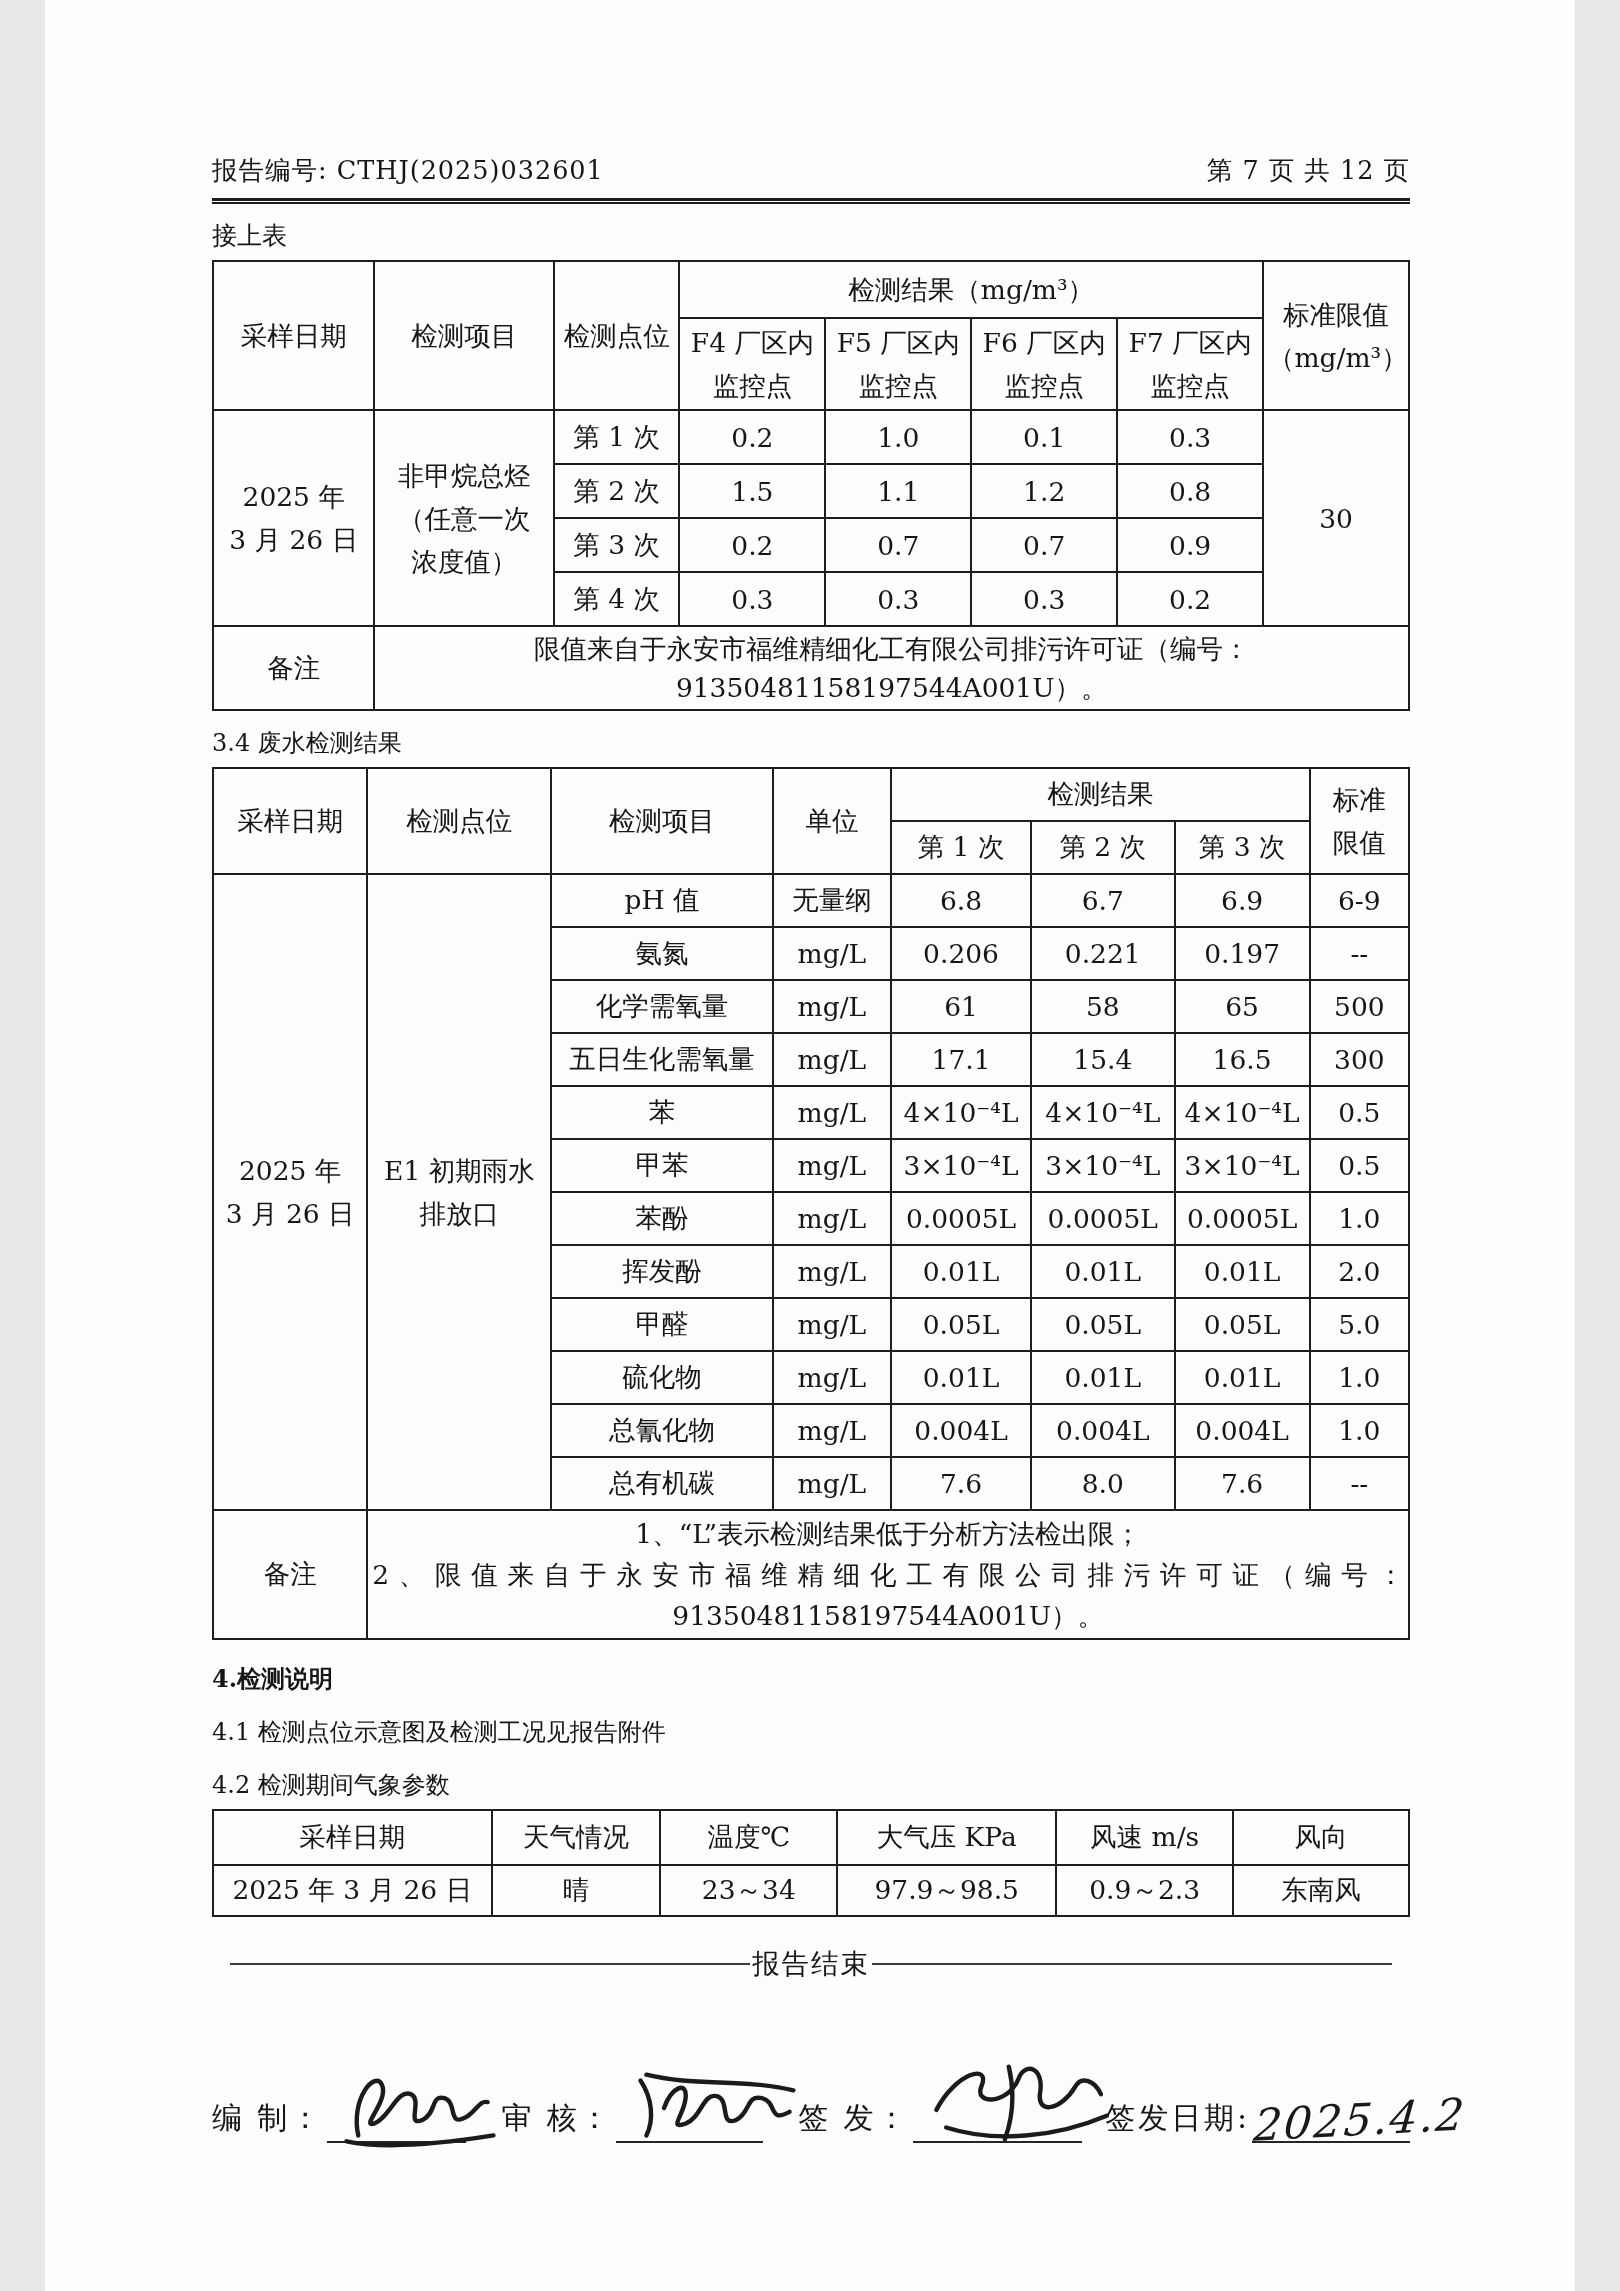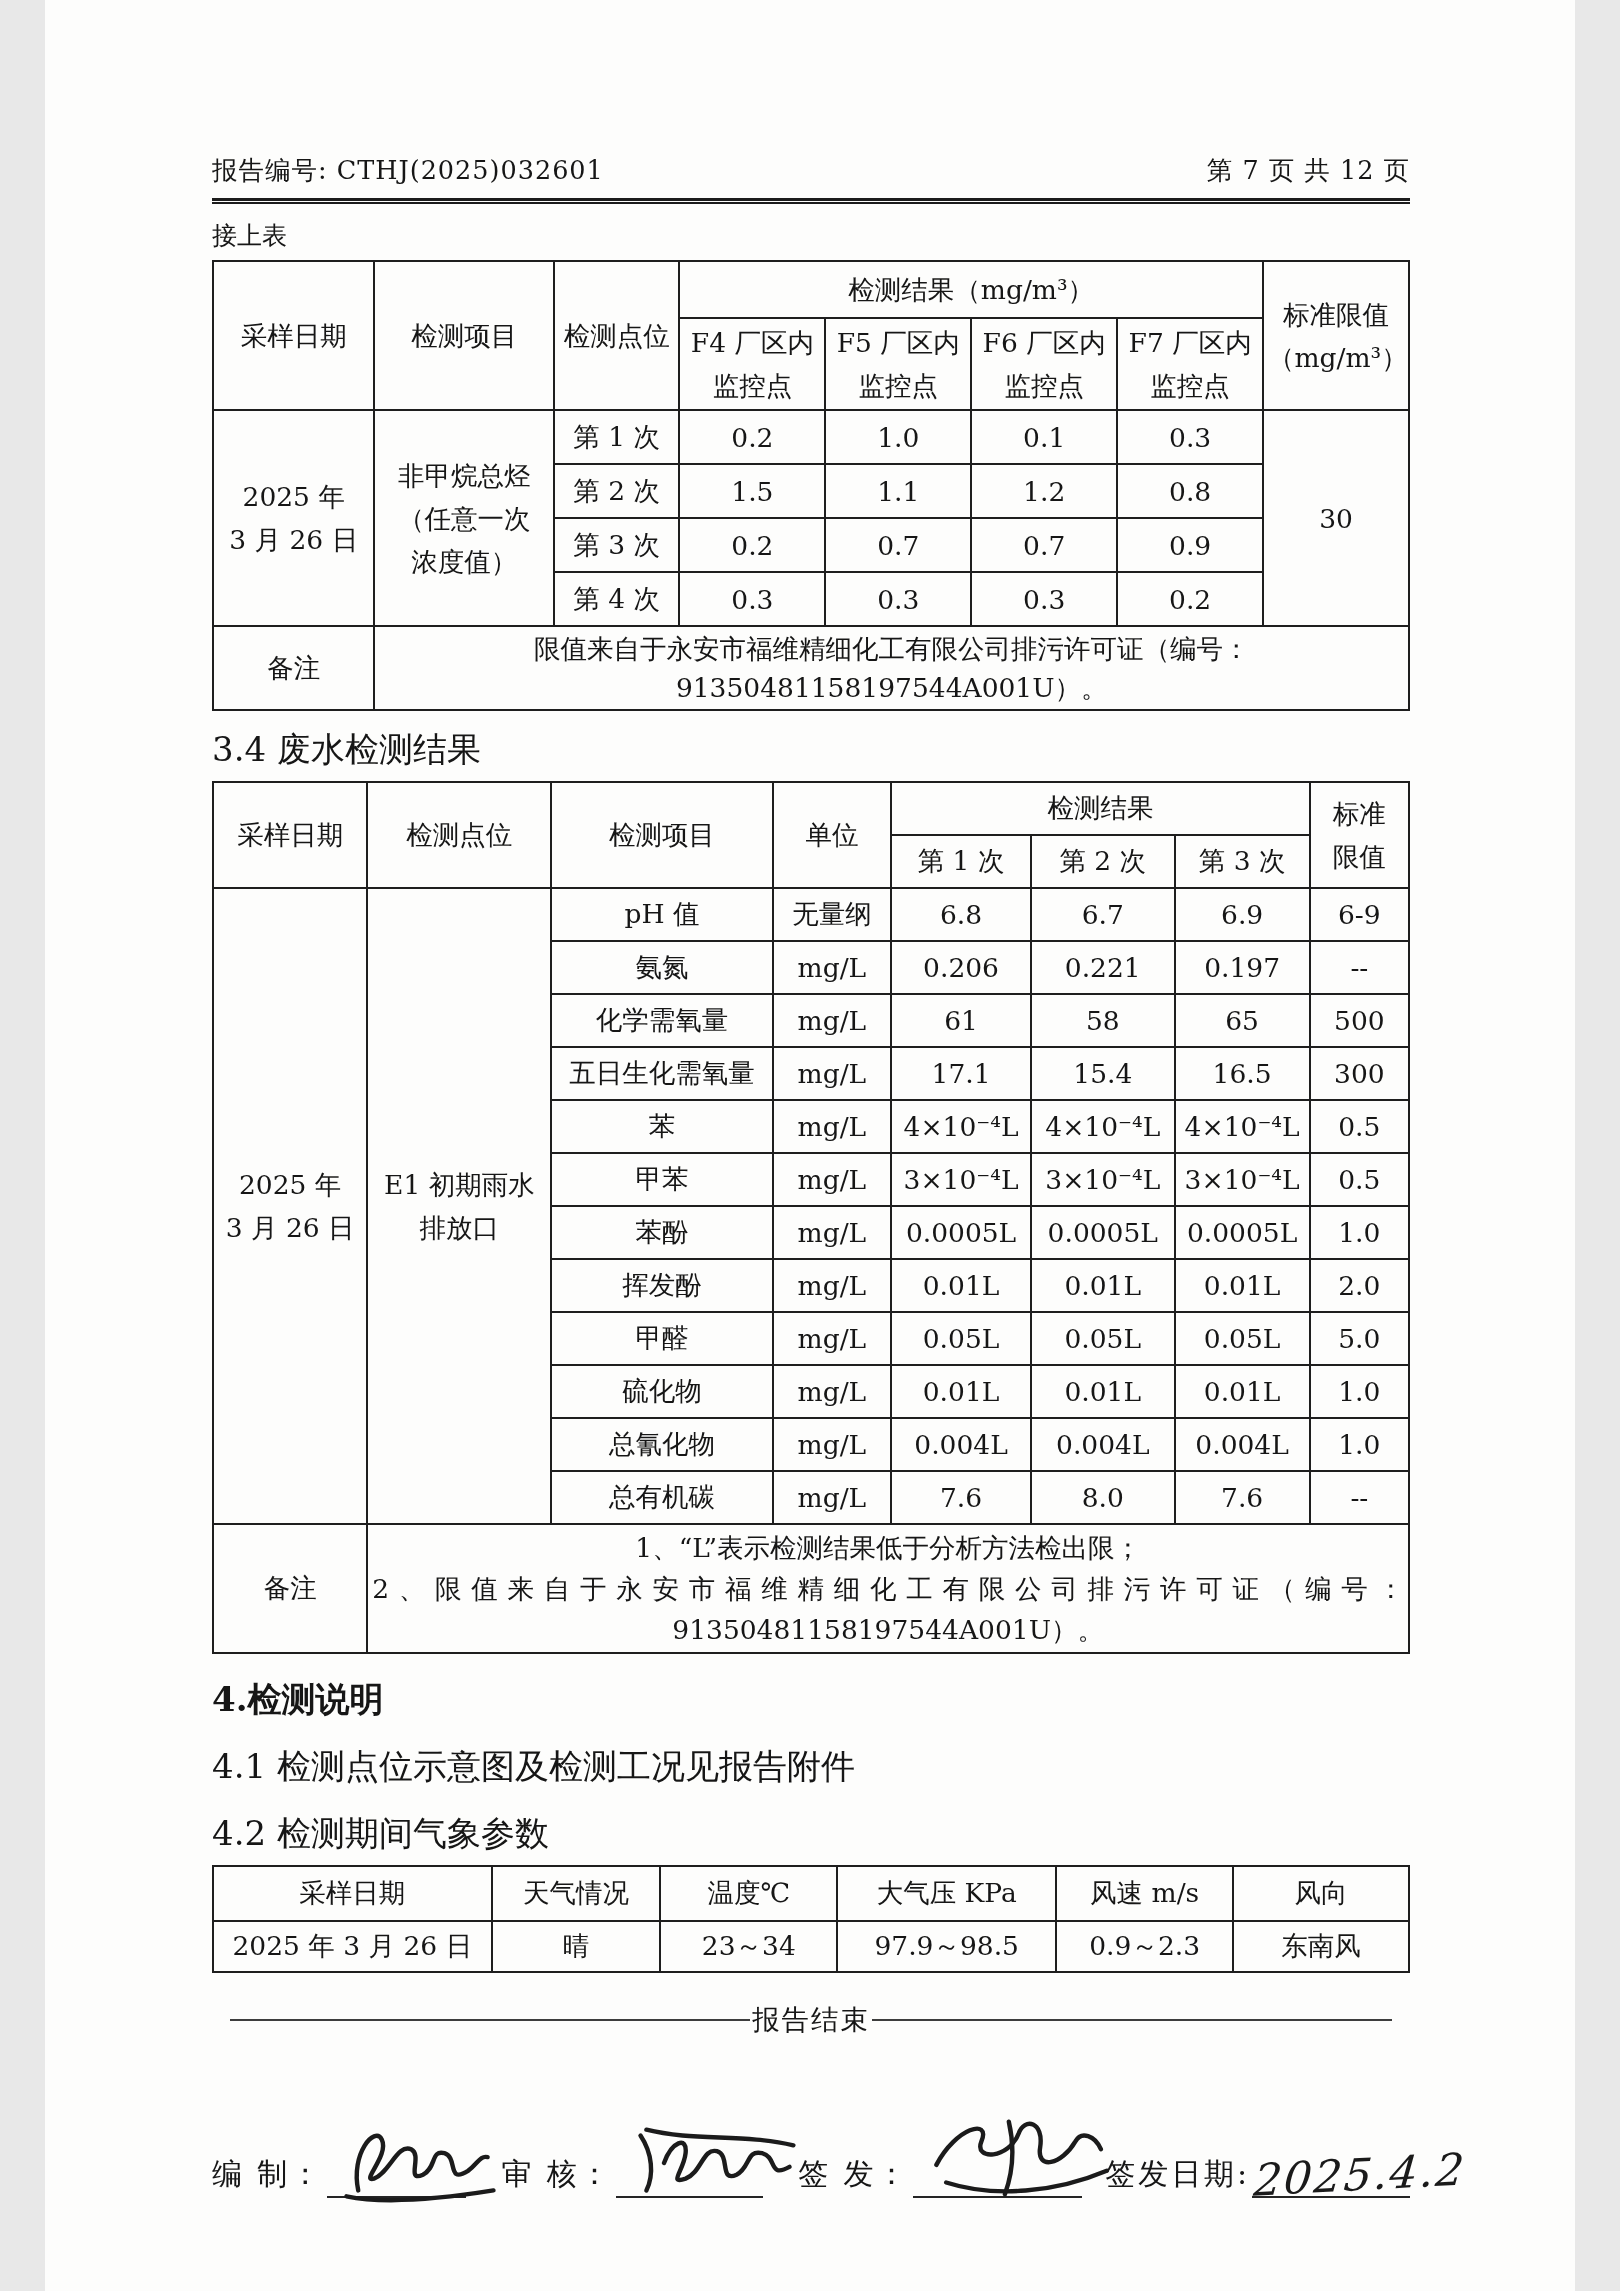--- a/index.html
+++ b/index.html
@@ -36,32 +36,32 @@
   .t2 tr.h1 { height:53px; }
   .t2 tr.h2 { height:53px; }
   .t2 tbody tr { height:53px; }
   .t2 tr.noter { height:125px; }
   .t3 tr.h1 { height:55px; }
   .t3 tbody tr { height:51px; }
   td.note { text-align:left; padding:5.9px 15.7px; line-height:39px; }
   td.note .nline { display:block; line-height:41px; }
   td.note .jline { text-align:justify; text-align-last:justify; }
 
-  .sec { margin-top:17.6px; font-size:34px; }
+  .sec { margin-top:17.6px; font-size:24px; }
   .sec.first { margin-top:15.7px; }
   .sec.bold { font-weight:bold; margin-top:23.5px; }
   .sec.sp { margin-top:21px; }
 
   
   .end-divider { display:flex; align-items:center; margin:29px 17.6px 0 17.6px; }
   .end-divider .eline { flex:1; border-top:2px solid #3d3d3d; }
   .end-divider .etext { font-size:27.4px; padding:0 2px; letter-spacing:2px; }
 
   
-  .sign-row { display:flex; align-items:center; margin-top:116px; white-space:nowrap; }
+  .sign-row { display:flex; align-items:flex-end; margin-top:116px; white-space:nowrap; }
   .slabel { font-size:30px; letter-spacing:2.9px; padding-bottom:5.9px; }
   .sig-slot { position:relative; border-bottom:2.9px solid #252525; height:43px; }
   .slot1 { width:186px; margin:0 35px 2px 3.9px; }
   .slot2 { width:196px; margin:0 35px 2px 3.9px; }
   .slot3 { width:225px; margin:0 23.5px 2px 3.9px; }
   .slot4 { width:211px; margin:0 0 2px 2px; }
   .sig-svg { position:absolute; left:-5.9px; bottom:-15.7px; overflow:visible; }
   .sig-svg path { fill:none; stroke:#1b1b1b; stroke-width:4.5; stroke-linecap:round; stroke-linejoin:round; }
   .hand {
     position:absolute; left:2px; bottom:-3.9px;

